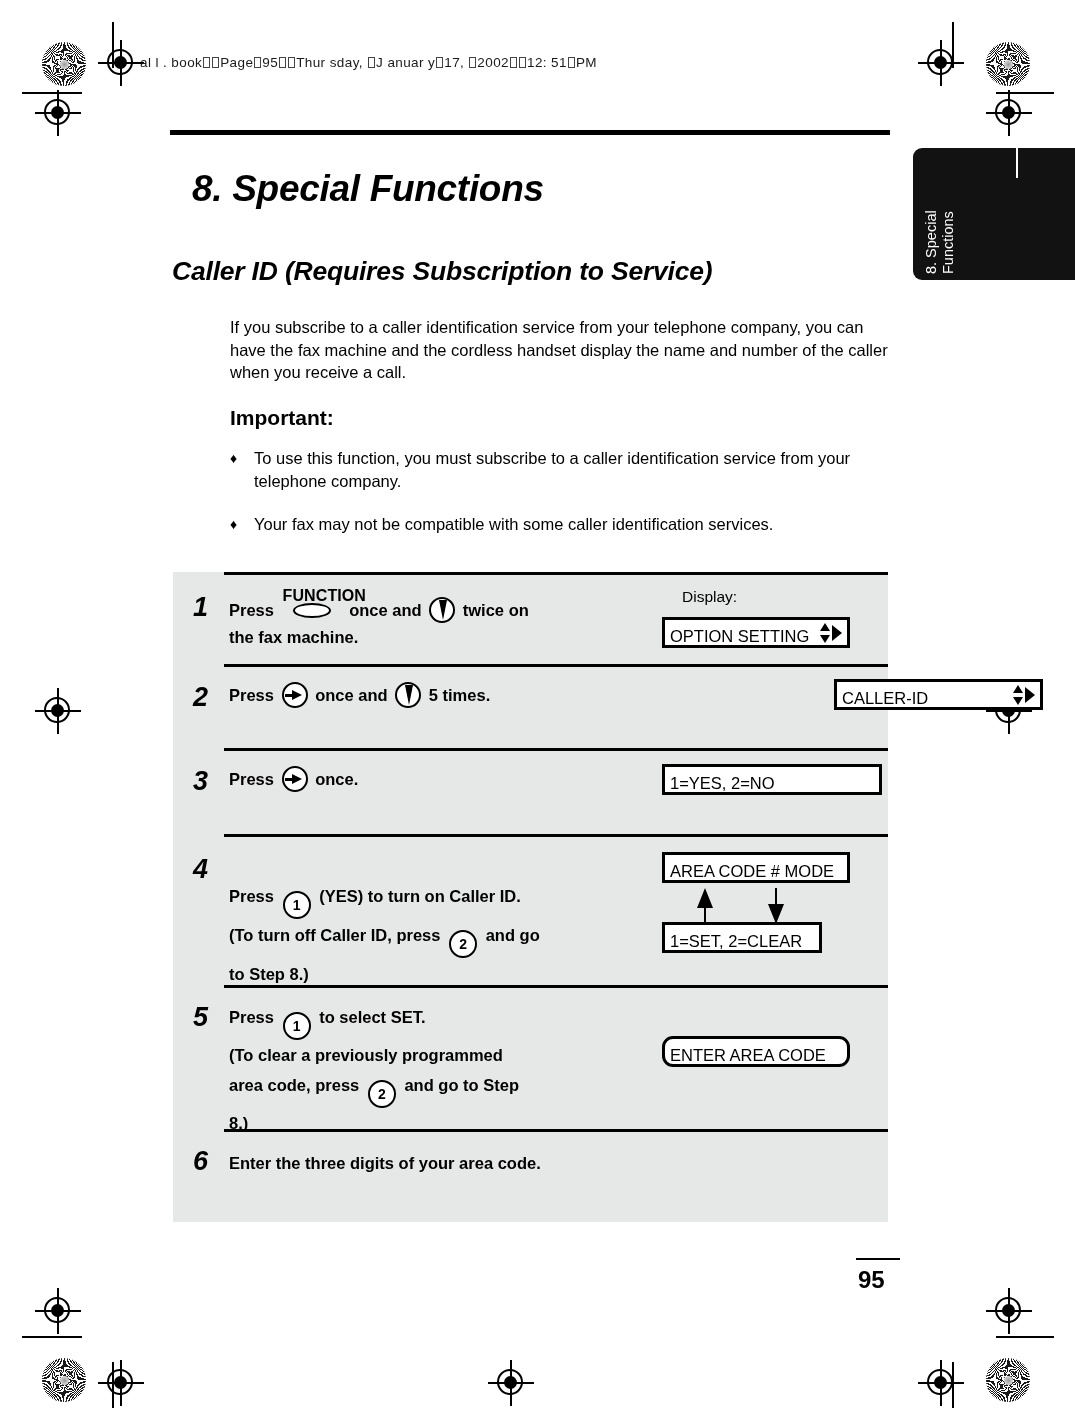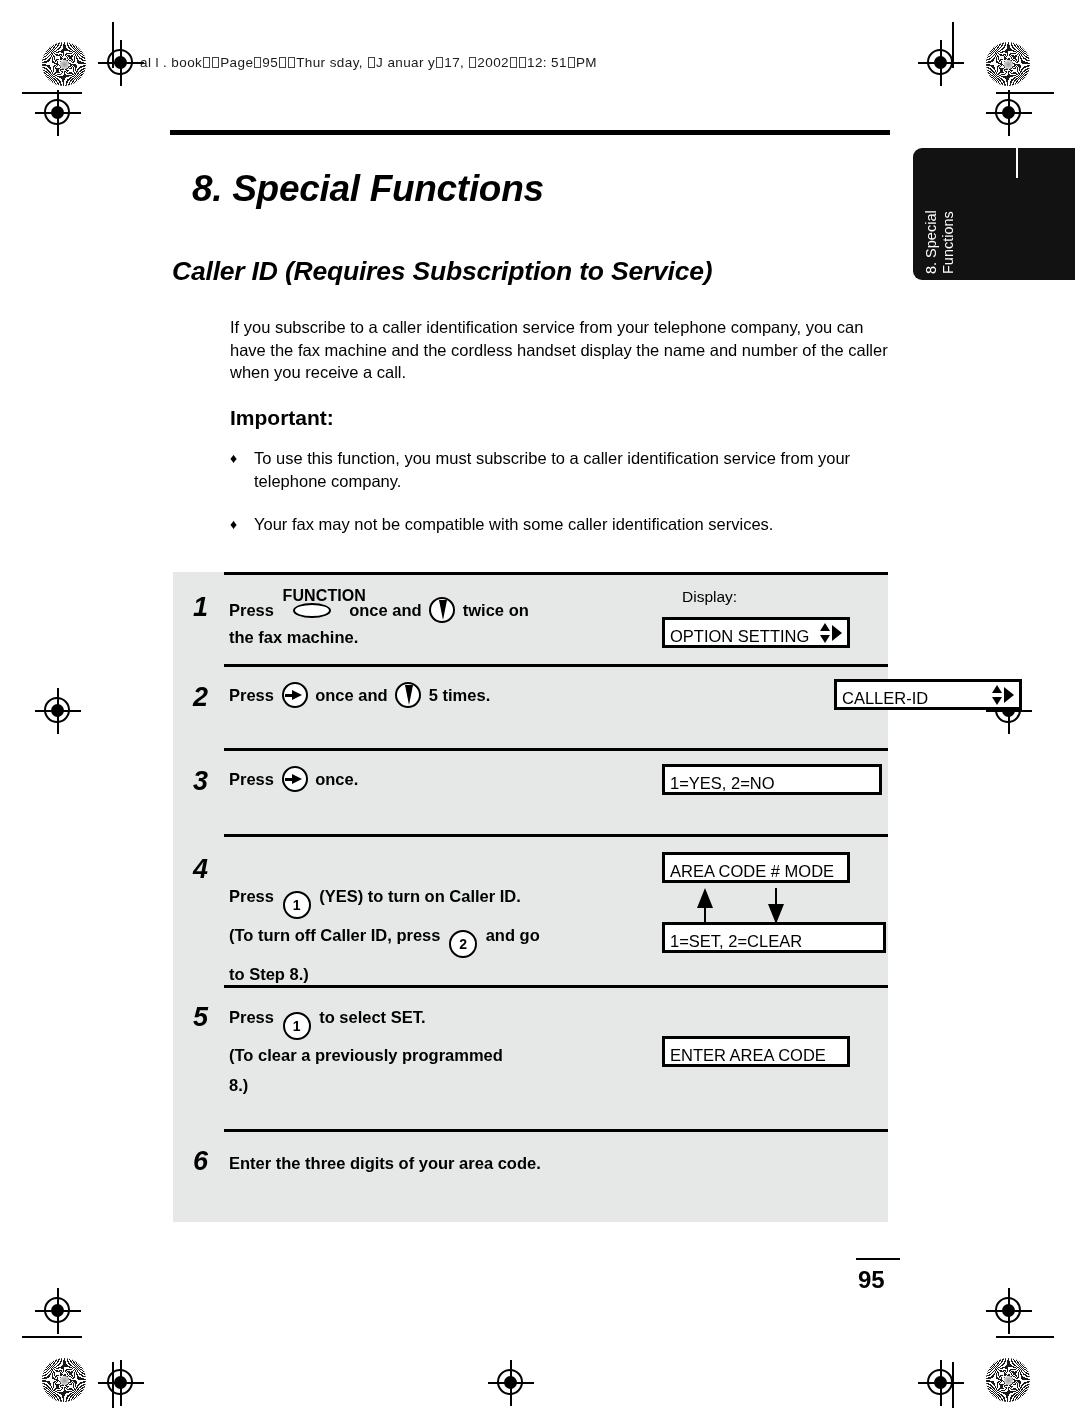--- a/index.html
+++ b/index.html
@@ -601,21 +601,21 @@
       <div class="step-num" style="top:112px;">2</div>
       <div class="step-body" style="top:110px;">
         <span class="ln">
           <span>Press</span>
           <span class="icon-inline key-right"><span class="bar"></span><span class="tri"></span></span>
           <span>once and</span>
           <span class="icon-inline key-down"><span class="tri"></span></span>
           <span>5 times.</span>
         </span>
       </div>
-      <div class="lcd" style="left:661px; top:107px; width:188px;">
+      <div class="lcd" style="left:661px; top:107px; width:209px;">
         <span class="lcd-text">CALLER-ID</span>
         <span class="lcd-arrows">
           <span class="ud-arrow">
               <span class="up"></span>
               <span class="dn"></span>
             </span>
           <span class="r-arrow"></span>
         </span>
       </div>
     </div>
@@ -655,38 +655,43 @@
         <span class="lcd-text">AREA CODE # MODE</span>
       </div>
       <div class="big-arrow up" style="left:521px; top:316px;">
         <span class="stem"></span>
           <span class="head"></span>
       </div>
       <div class="big-arrow down" style="left:592px; top:316px;">
         <span class="stem"></span>
           <span class="head"></span>
       </div>
-      <div class="lcd" style="left:489px; top:350px; width:224px;">
+      <div class="lcd" style="left:489px; top:350px; width:160px;">
         <span class="lcd-text">1=SET, 2=CLEAR</span>
       </div>
     </div>
 
     <div class="step">
       <div class="step-rule" style="top:413px;"></div>
       <div class="step-num" style="top:432px;">5</div>
       <div class="step-body" style="top:430px; line-height:30px;">
         <span class="ln">
           <span>Press</span>
           <span class="icon-inline key-num">1</span>
           <span>to select SET.</span>
         </span>
         <span class="ln">(To clear a previously programmed</span>
+        <span class="ln">
+          <span>area code, press</span>
+          <span class="icon-inline key-num">2</span>
+          <span>and go to Step</span>
+        </span>
         <span class="ln">8.)</span>
       </div>
-      <div class="lcd" style="left:489px; top:464px; width:188px;">
+      <div class="lcd" style="left:489px; top:464px; width:188px;border-radius:11px;">
         <span class="lcd-text">ENTER AREA CODE</span>
       </div>
     </div>
 
     <div class="step">
       <div class="step-rule" style="top:557px;"></div>
       <div class="step-num" style="top:576px;">6</div>
       <div class="step-body" style="top:578px; width:470px;">
         <span class="ln">Enter the three digits of your area code.</span>
       </div>

